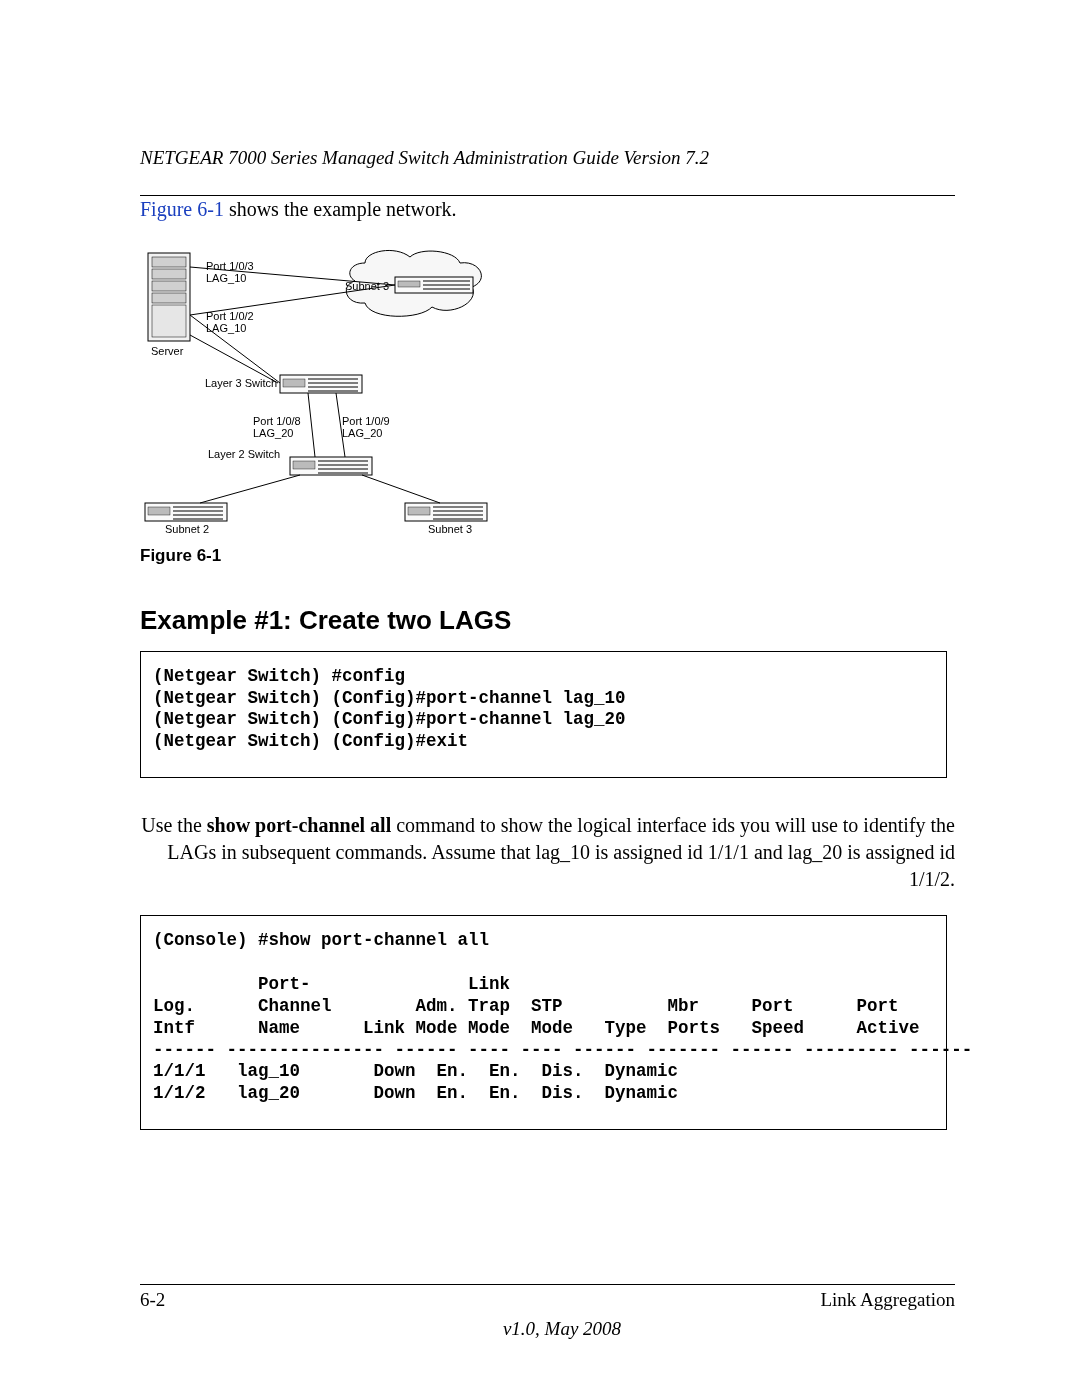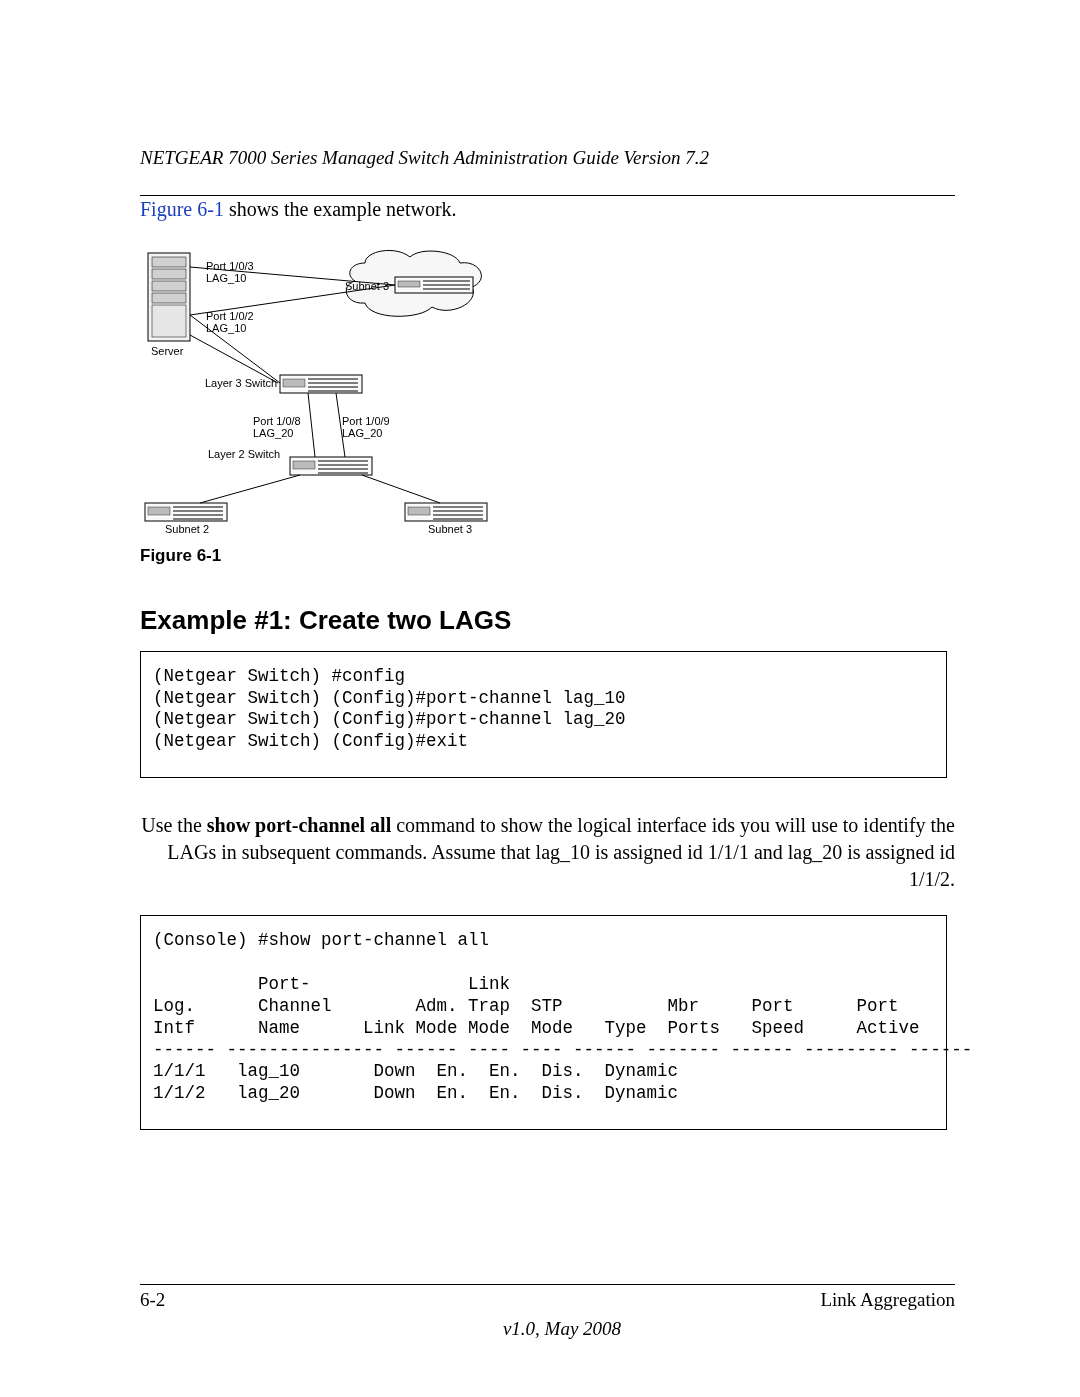--- a/index.html
+++ b/index.html
@@ -62,20 +62,21 @@
     margin: 0 0 13px 0;
   }
   .code-block {
     border: 1px solid #000;
     padding: 14px 20px 24px 12px;
     font-family: "Courier New", Courier, monospace;
     font-size: 17.5px;
     line-height: 1.25;
     white-space: pre;
     margin: 0 8px 34px 0;
+    font-weight: bold;
   }
   .body-para {
     margin: 0 0 22px 0;
     text-align: right;
   }
   .footer-rule {
     position: absolute;
     left: 140px;
     right: 125px;
     bottom: 112px;

